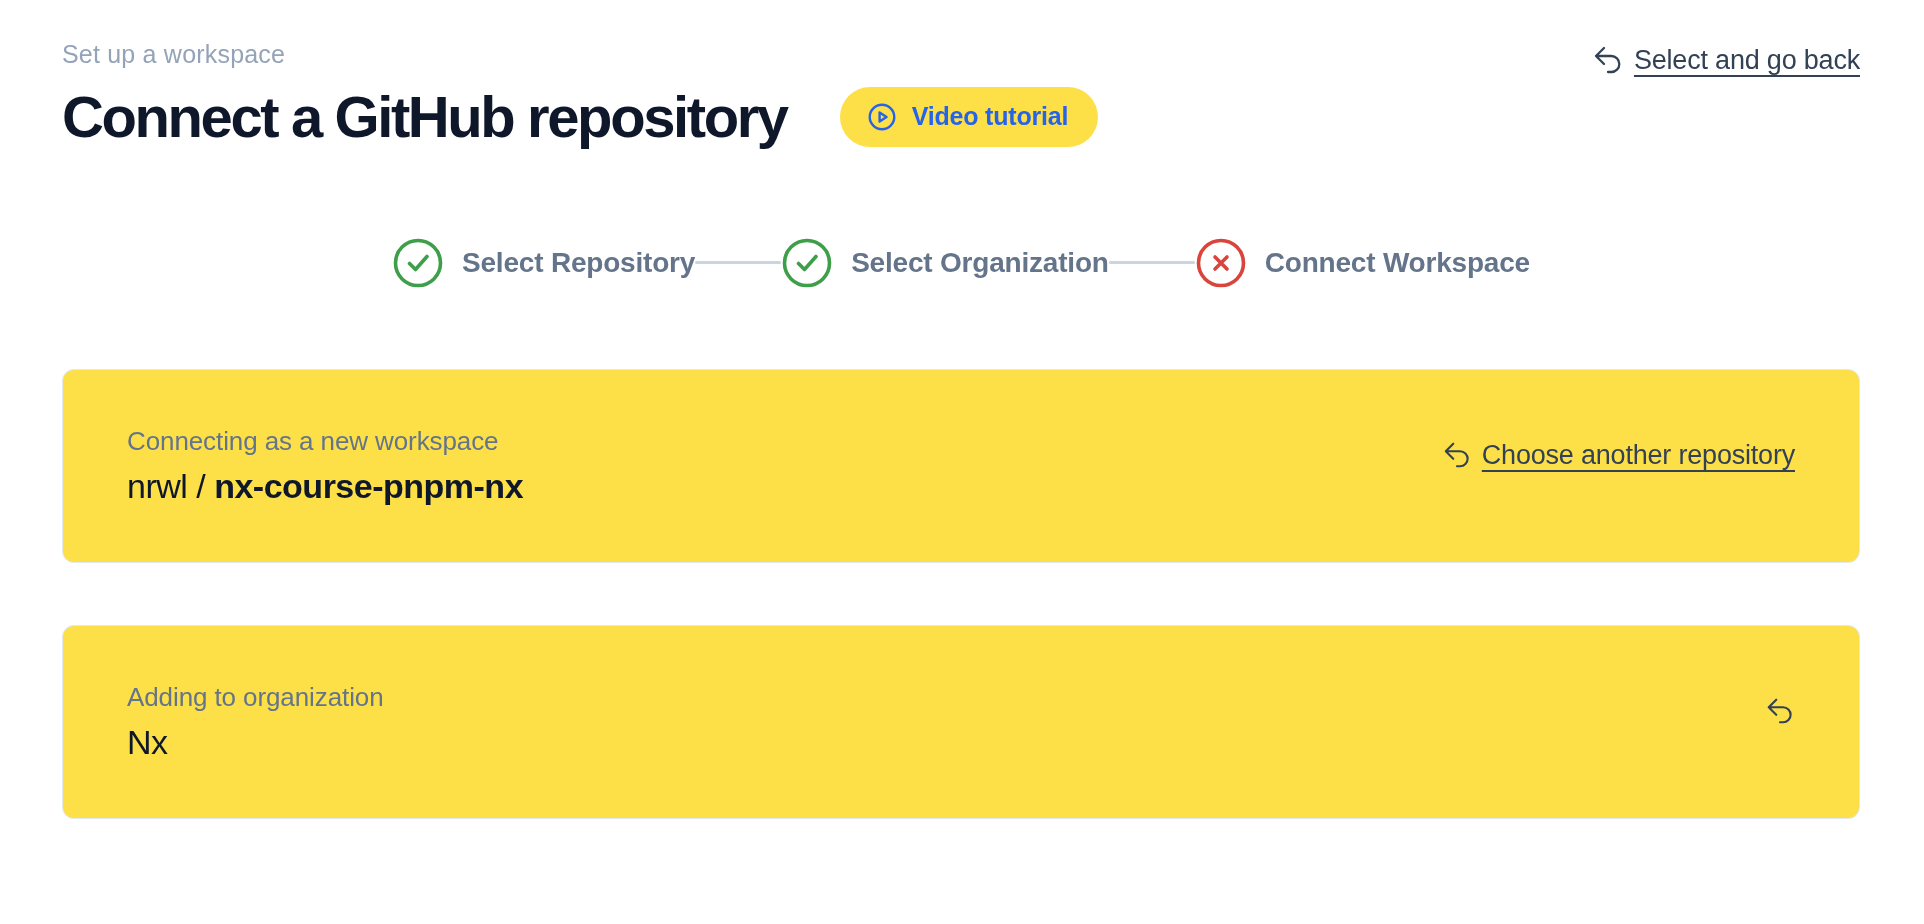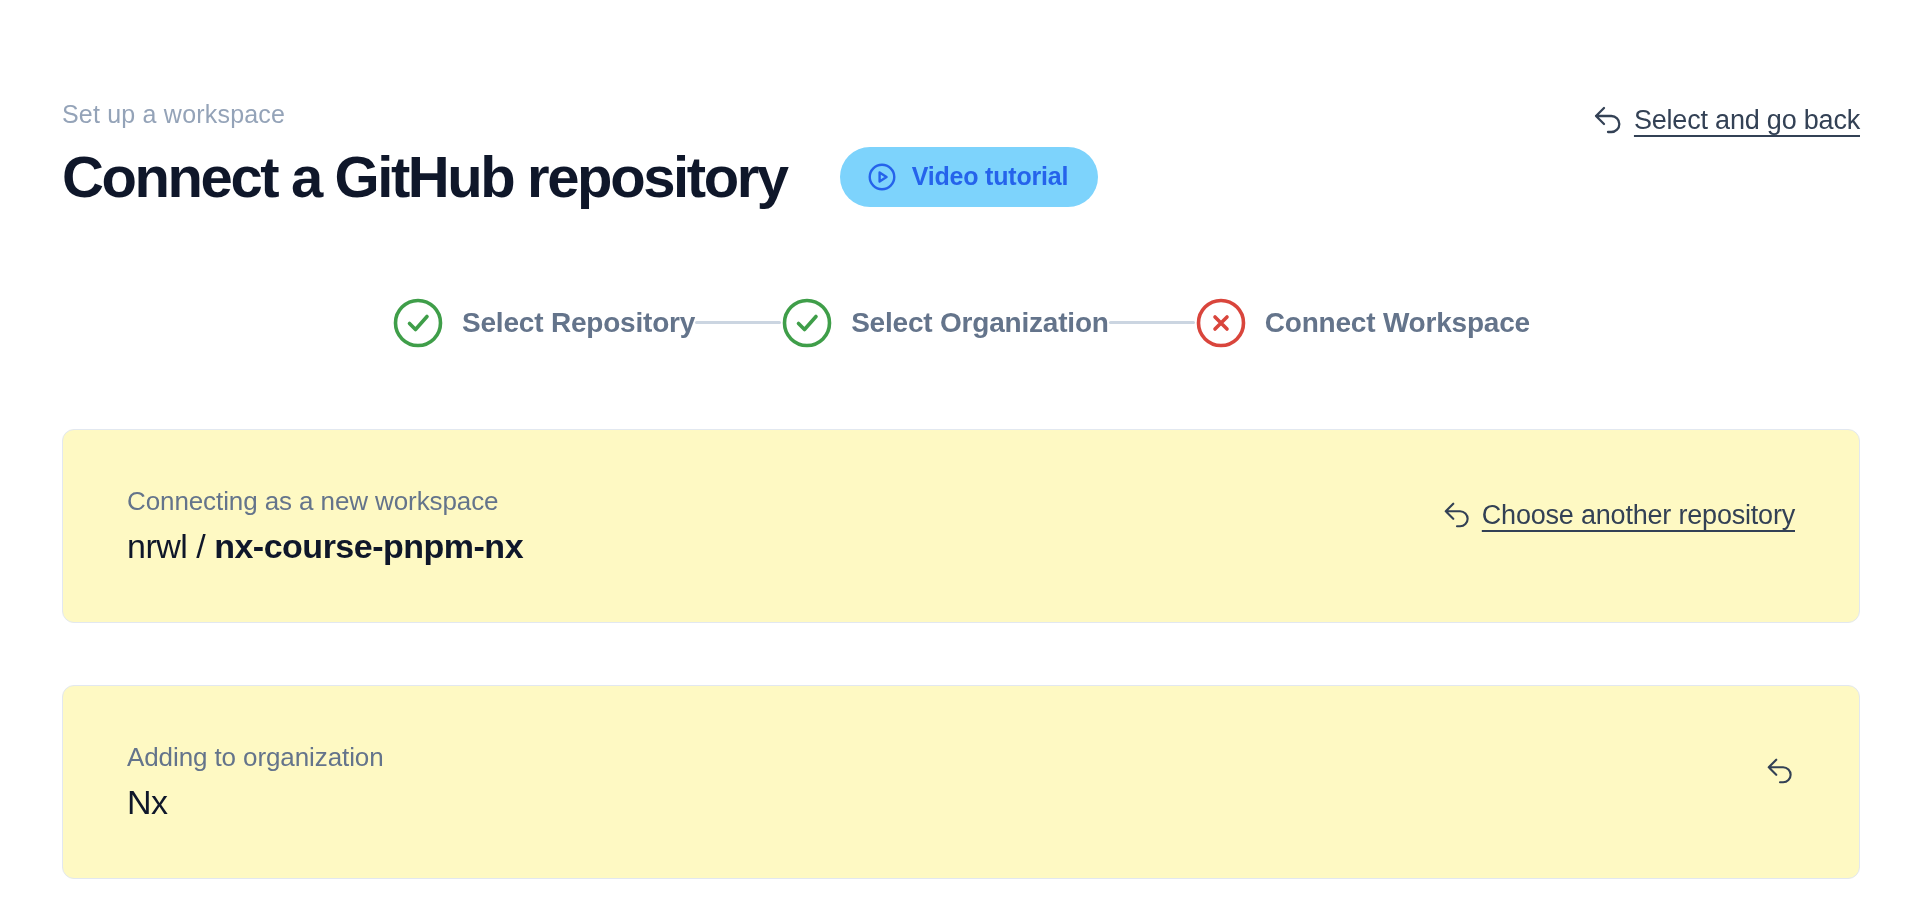--- a/index.html
+++ b/index.html
@@ -5,21 +5,21 @@
   * { margin: 0; padding: 0; box-sizing: border-box; }
   html, body {
     width: 1924px; height: 924px;
     background: #ffffff;
     font-family: "Liberation Sans", sans-serif;
     overflow: hidden;
     color: #0f172a;
   }
   .page {
     width: 1924px; height: 764px;
-    padding: 100px 64px 0 62px;
+    padding: 40px 64px 0 62px;
   }
 
   
   .header-row {
     display: flex;
     justify-content: space-between;
     align-items: flex-start;
   }
   .eyebrow {
     font-size: 25px;
@@ -37,21 +37,21 @@
     font-size: 58px;
     font-weight: 800;
     letter-spacing: -2.4px;
     color: #0f172a;
     line-height: 1.1;
   }
   .video-pill {
     display: inline-flex;
     align-items: center;
     gap: 14px;
-    background: #7dd3fc;
+    background: #fde047;
     border: none;
     border-radius: 999px;
     padding: 14px 30px 14px 26px;
     cursor: pointer;
     font-family: inherit;
   }
   .video-pill .pill-label {
     color: #2563eb;
     font-size: 25px;
     font-weight: 700;
@@ -101,21 +101,21 @@
     height: 3px;
     background: #cbd5e1;
     border-radius: 2px;
   }
 
   
   .cards { margin-top: 80px; }
   .card {
     border: 1.5px solid #e2e8f0;
     border-radius: 12px;
-    background: #fef9c3;
+    background: #fde047;
     padding: 56px 64px;
     min-height: 186px;
     display: flex;
     justify-content: space-between;
     align-items: flex-start;
   }
   .card + .card { margin-top: 62px; }
   .card-label {
     font-size: 26px;
     color: #64748b;

